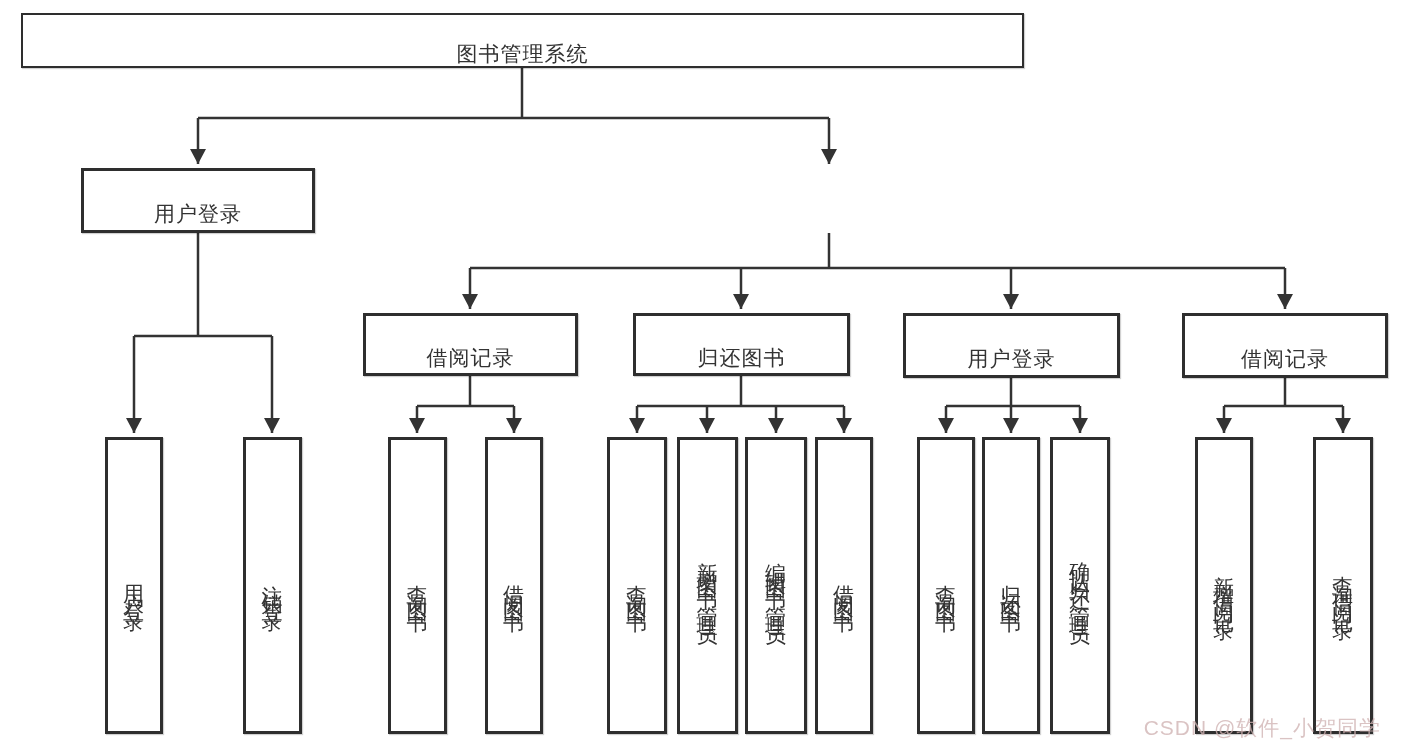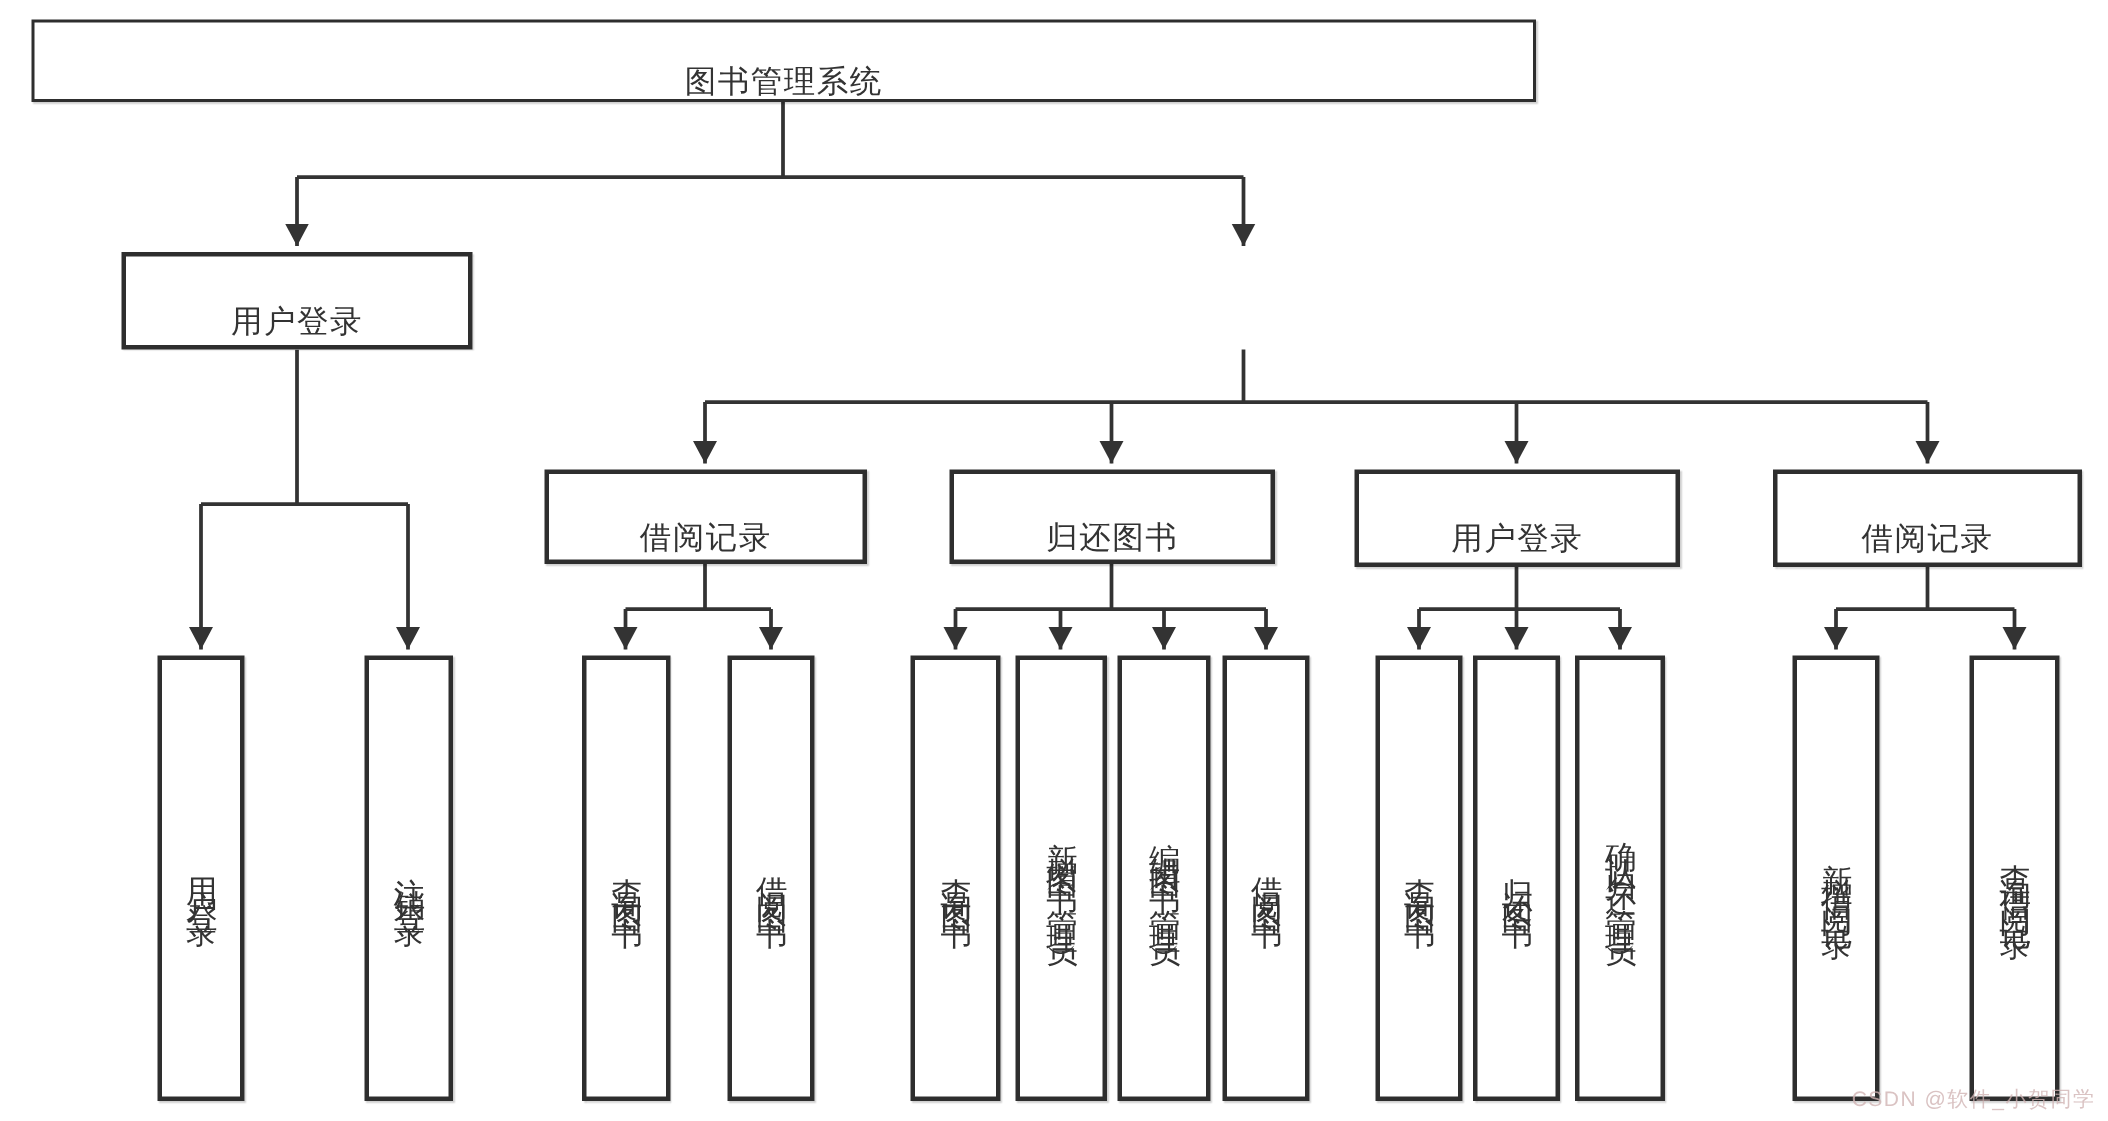--- a/index.html
+++ b/index.html
@@ -47,23 +47,23 @@
     writing-mode: vertical-rl;
     text-orientation: mixed;
     font-size: 21px;
     line-height: 1.1;
     letter-spacing: 9px;
     color: #333333;
     white-space: nowrap;
   }
   .watermark {
     position: absolute;
-    right: 8px;
+    right: 24px;
     bottom: 5px;
-    font-size: 14px;
+    font-size: 21px;
     letter-spacing: 1px;
     color: rgba(208, 178, 178, 0.78);
     white-space: nowrap;
   }
 </style>
 </head>
 <body>
 
 <div class="canvas">
 

